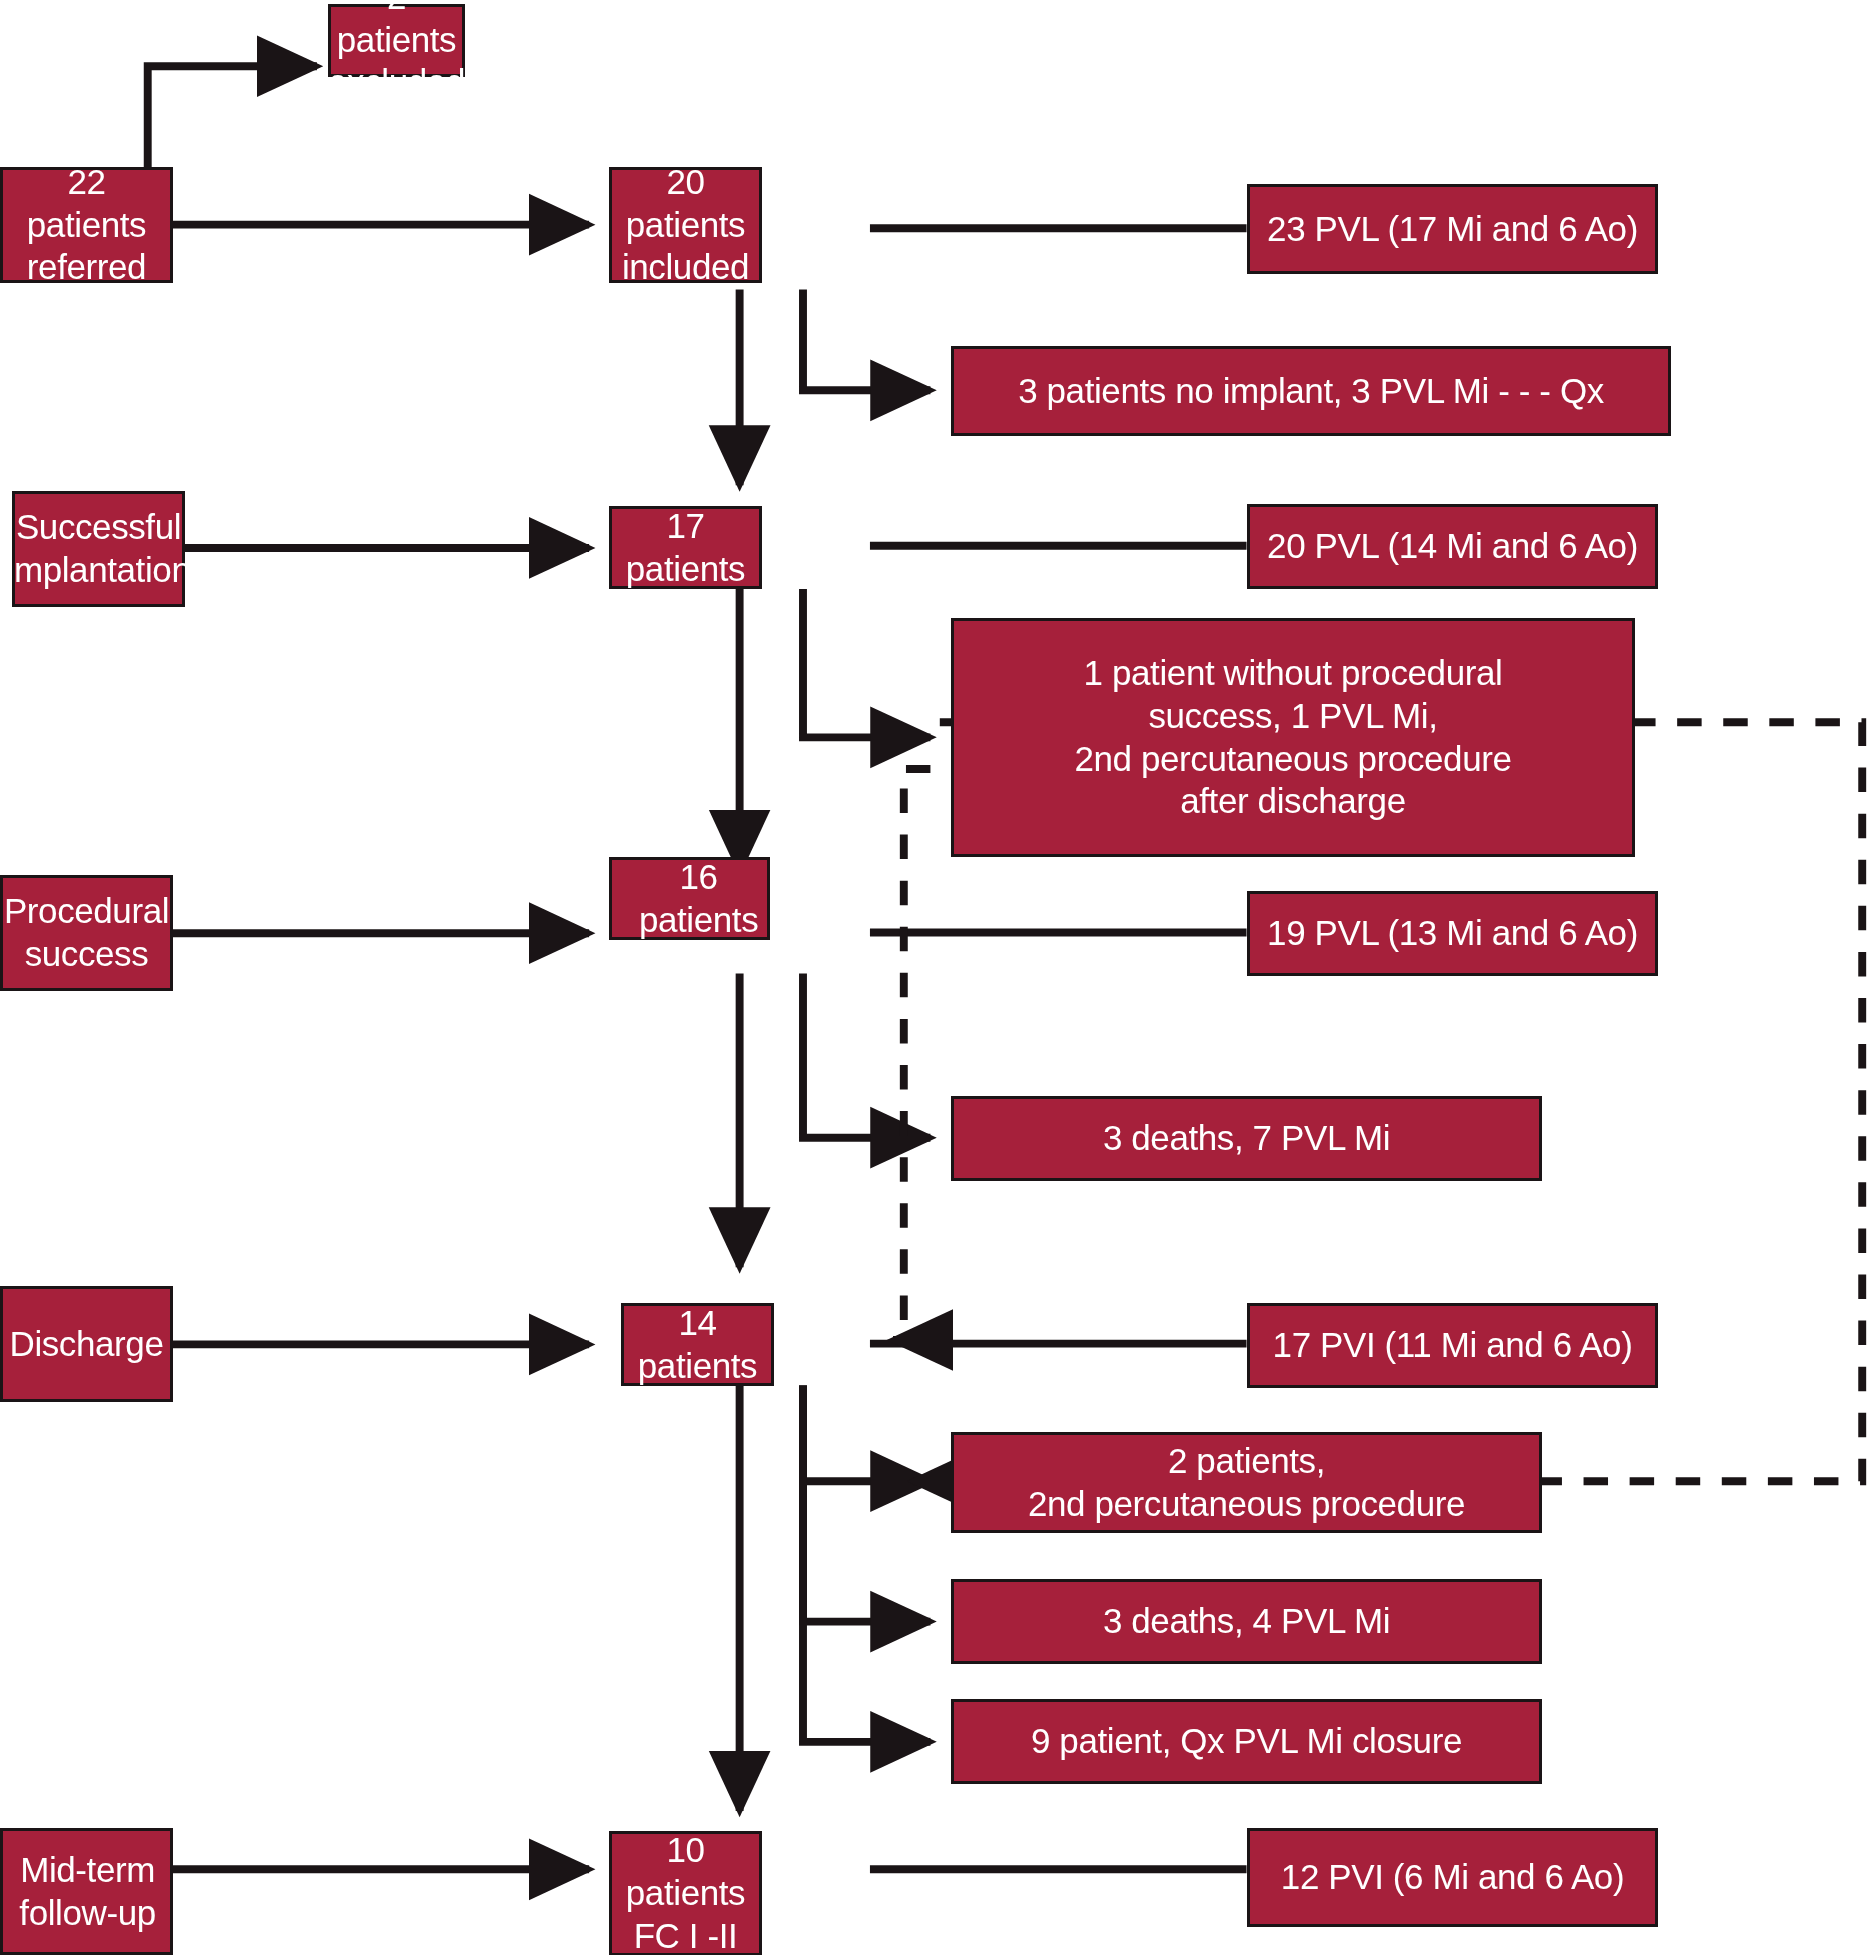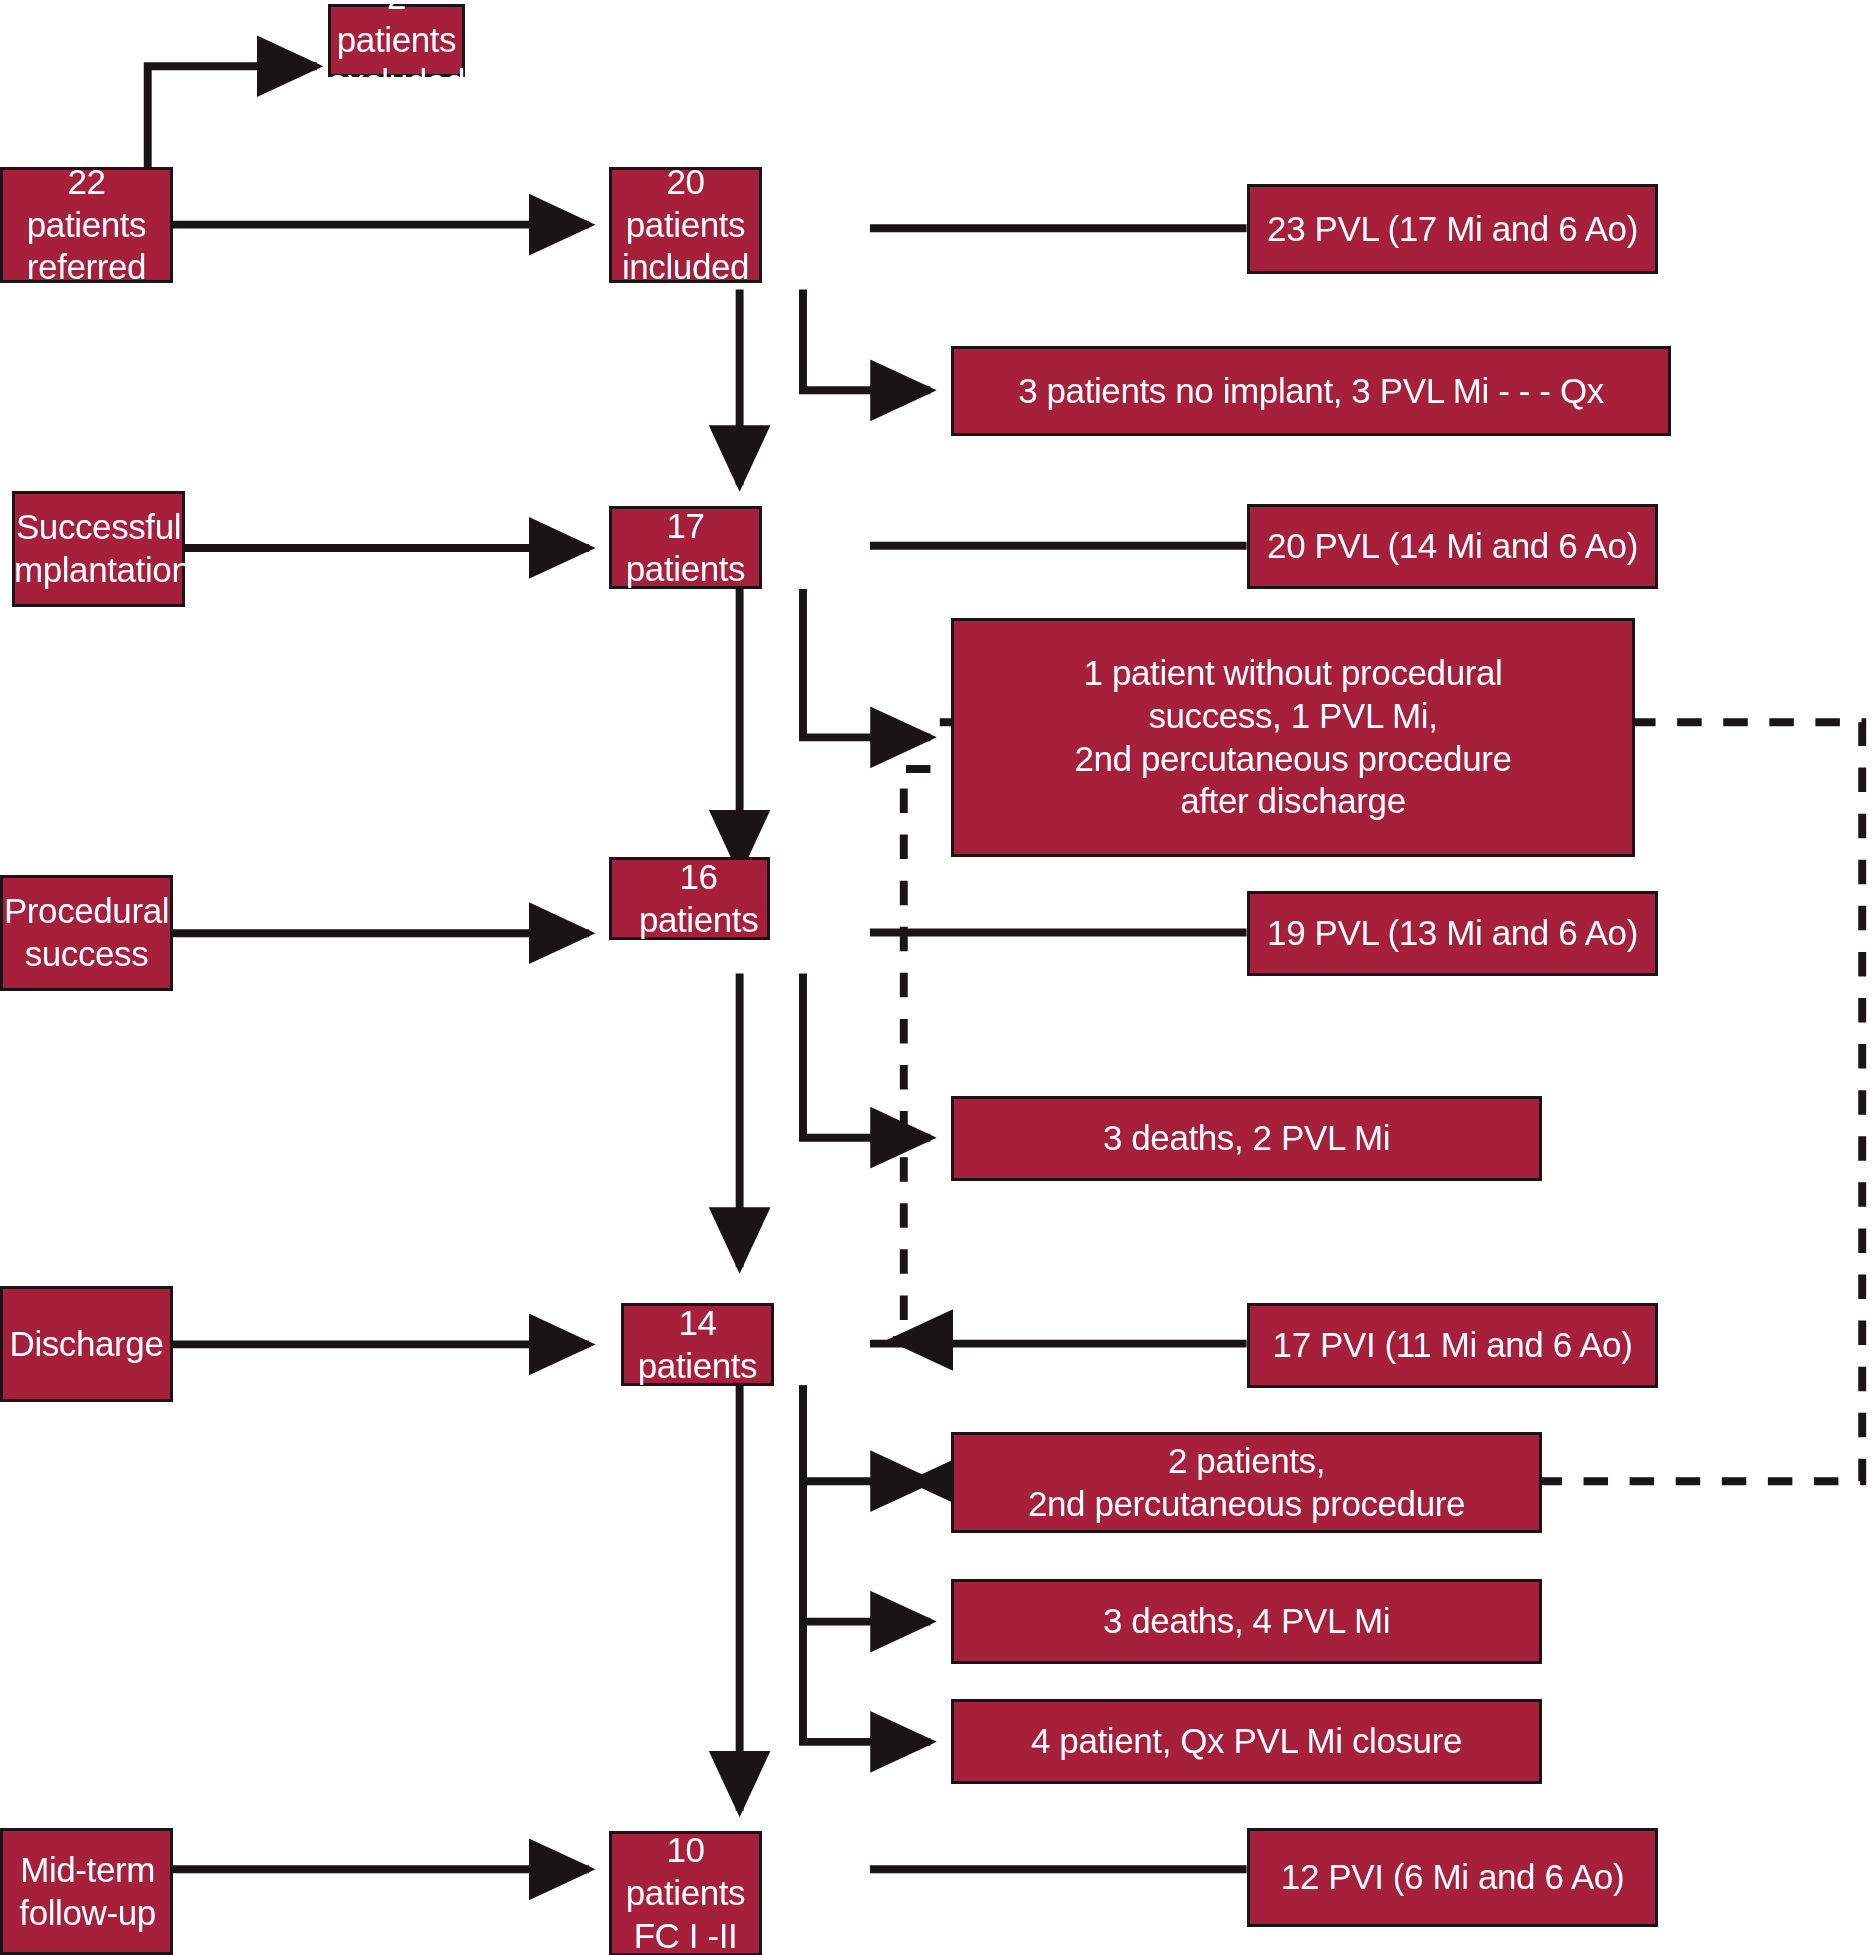--- a/index.html
+++ b/index.html
@@ -137,34 +137,34 @@
 2nd percutaneous procedure
 after discharge</div>
 
   <div class="node left-stage" style="left:0px;    top:875px; width:173px; height:116px;">Procedural
 success</div>
 
   <div class="node" style="left:609px;  top:857px; width:161px; height:83px;padding-left:24px;">16 patients</div>
 
   <div class="node" style="left:1247px; top:891px; width:411px; height:85px;">19 PVL (13 Mi and 6 Ao)</div>
 
-  <div class="node" style="left:951px; top:1096px; width:591px; height:85px;">3 deaths, 2 PVL Mi</div>
+  <div class="node" style="left:951px; top:1096px; width:591px; height:85px;">3 deaths, 7 PVL Mi</div>
 
   <div class="node left-stage" style="left:0px;    top:1286px; width:173px; height:116px;">Discharge</div>
 
   <div class="node" style="left:621px;  top:1303px; width:153px; height:83px;">14 patients</div>
 
   <div class="node" style="left:1247px; top:1303px; width:411px; height:85px;">17 PVI (11 Mi and 6 Ao)</div>
 
   <div class="node" style="left:951px; top:1432px; width:591px; height:101px;">2 patients,
 2nd percutaneous procedure</div>
 
   <div class="node" style="left:951px; top:1579px; width:591px; height:85px;">3 deaths, 4 PVL Mi</div>
 
-  <div class="node" style="left:951px; top:1699px; width:591px; height:85px;">4 patient, Qx PVL Mi closure</div>
+  <div class="node" style="left:951px; top:1699px; width:591px; height:85px;">9 patient, Qx PVL Mi closure</div>
 
   <div class="node left-stage" style="left:0px;    top:1828px; width:173px; height:127px;padding-left:8px;">Mid-term
 follow-up</div>
 
   <div class="node" style="left:609px;  top:1831px; width:153px; height:125px;">10 patients
 FC I -II</div>
 
   <div class="node" style="left:1247px; top:1828px; width:411px; height:99px;">12 PVI (6 Mi and 6 Ao)</div>
 
 </div>

